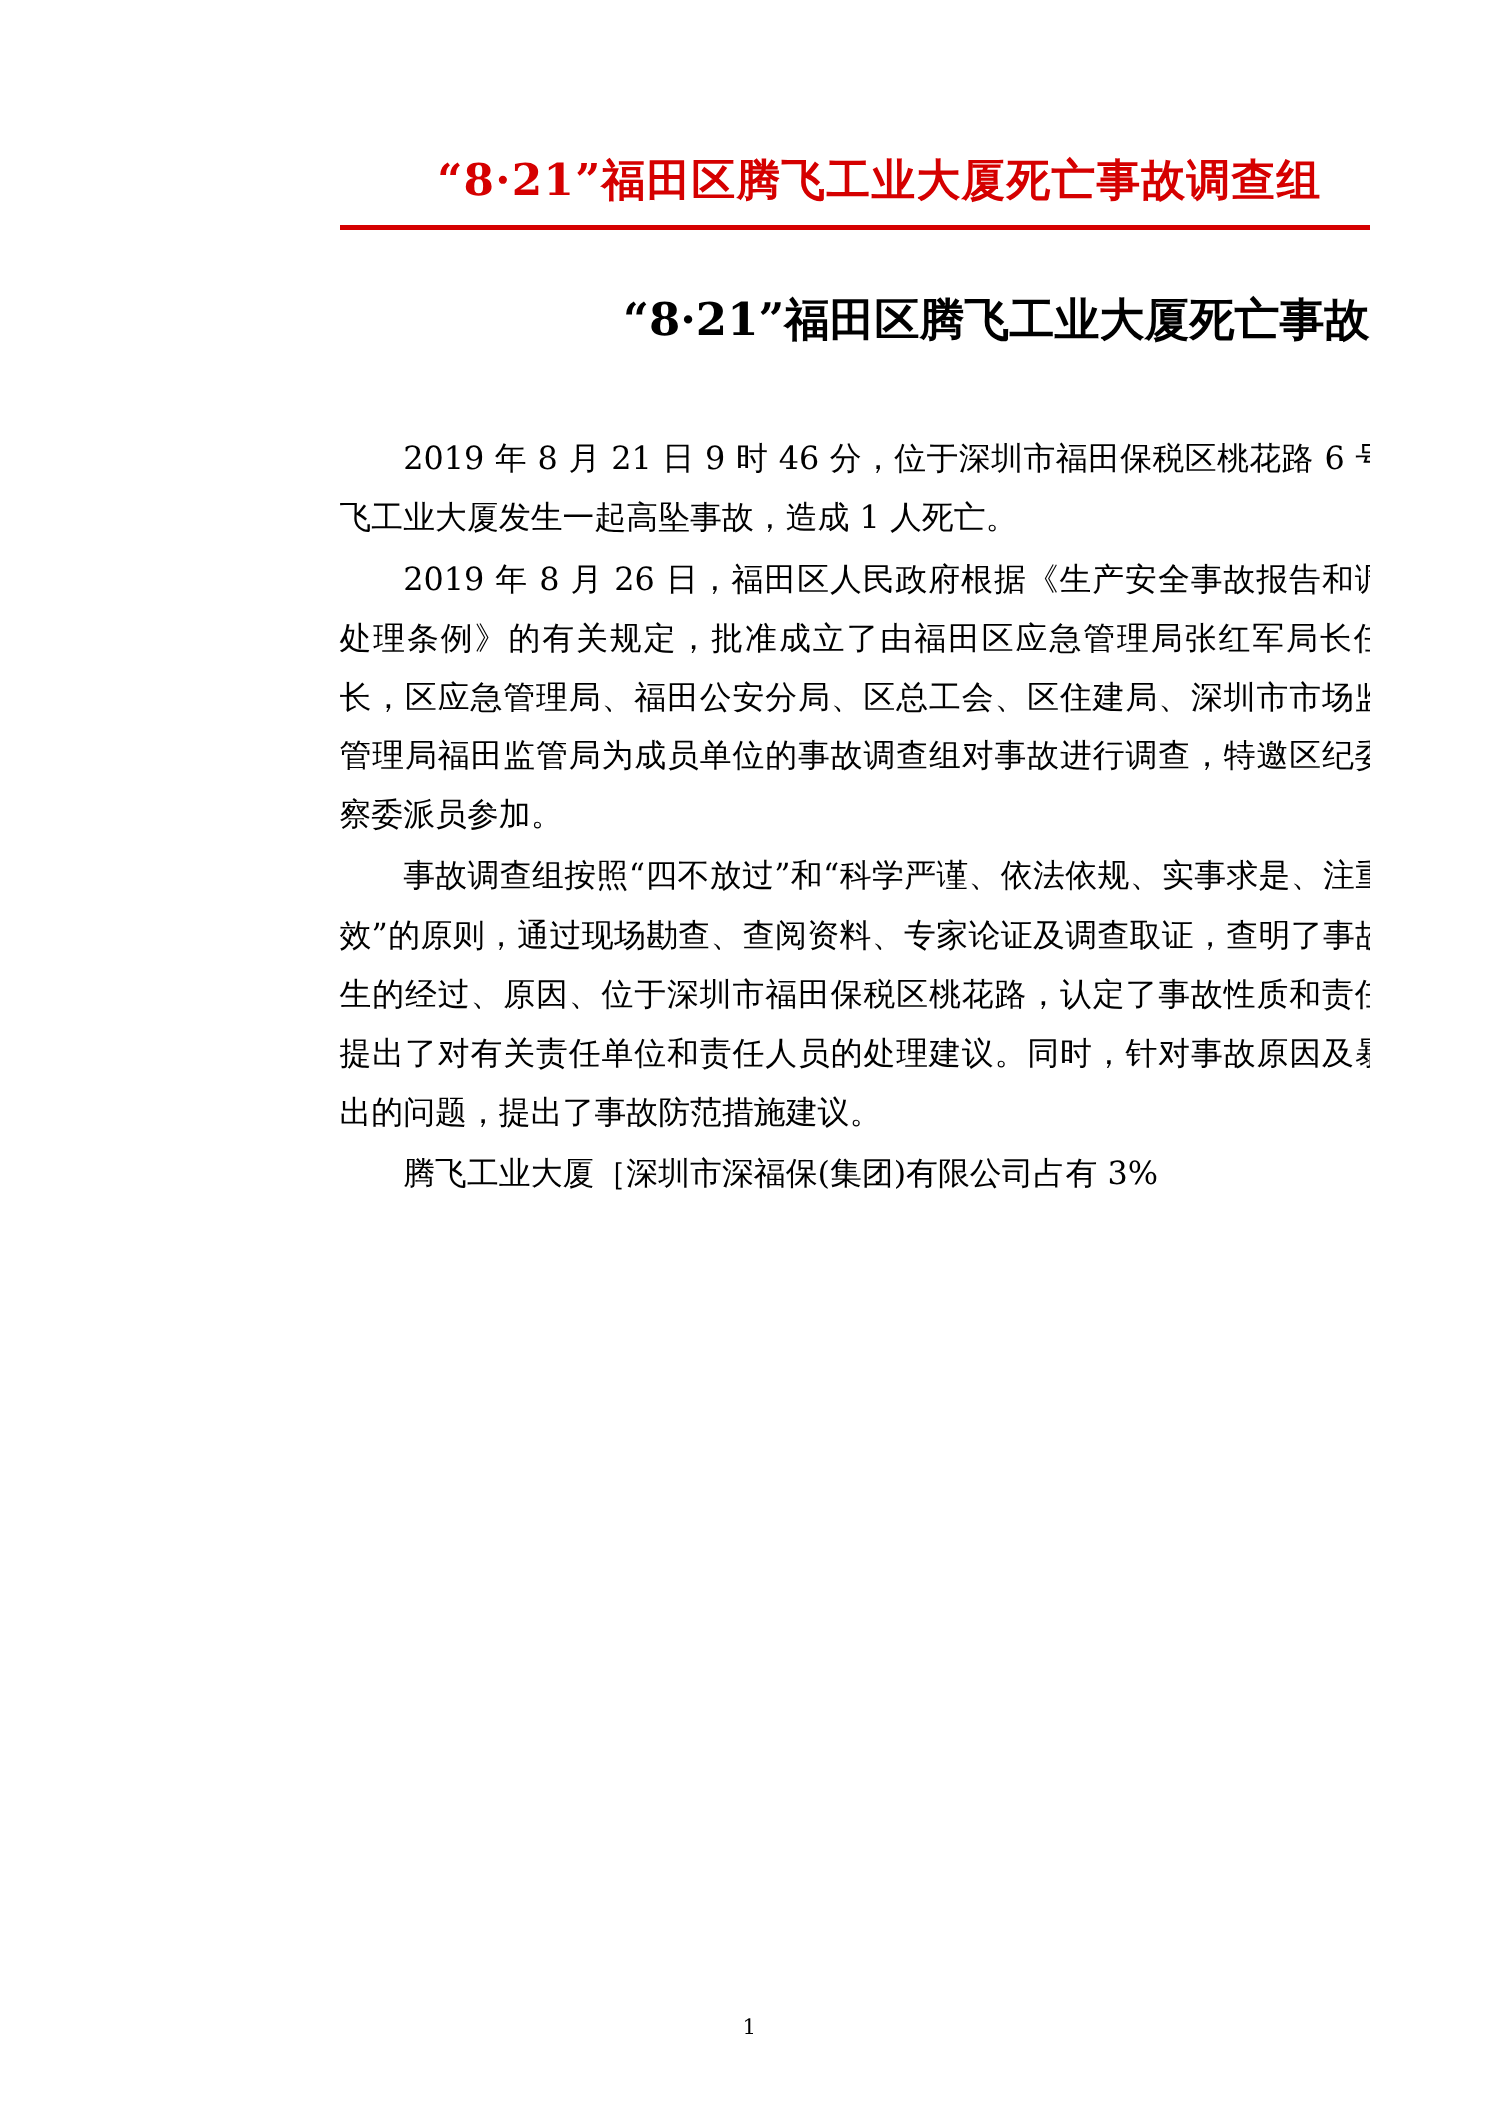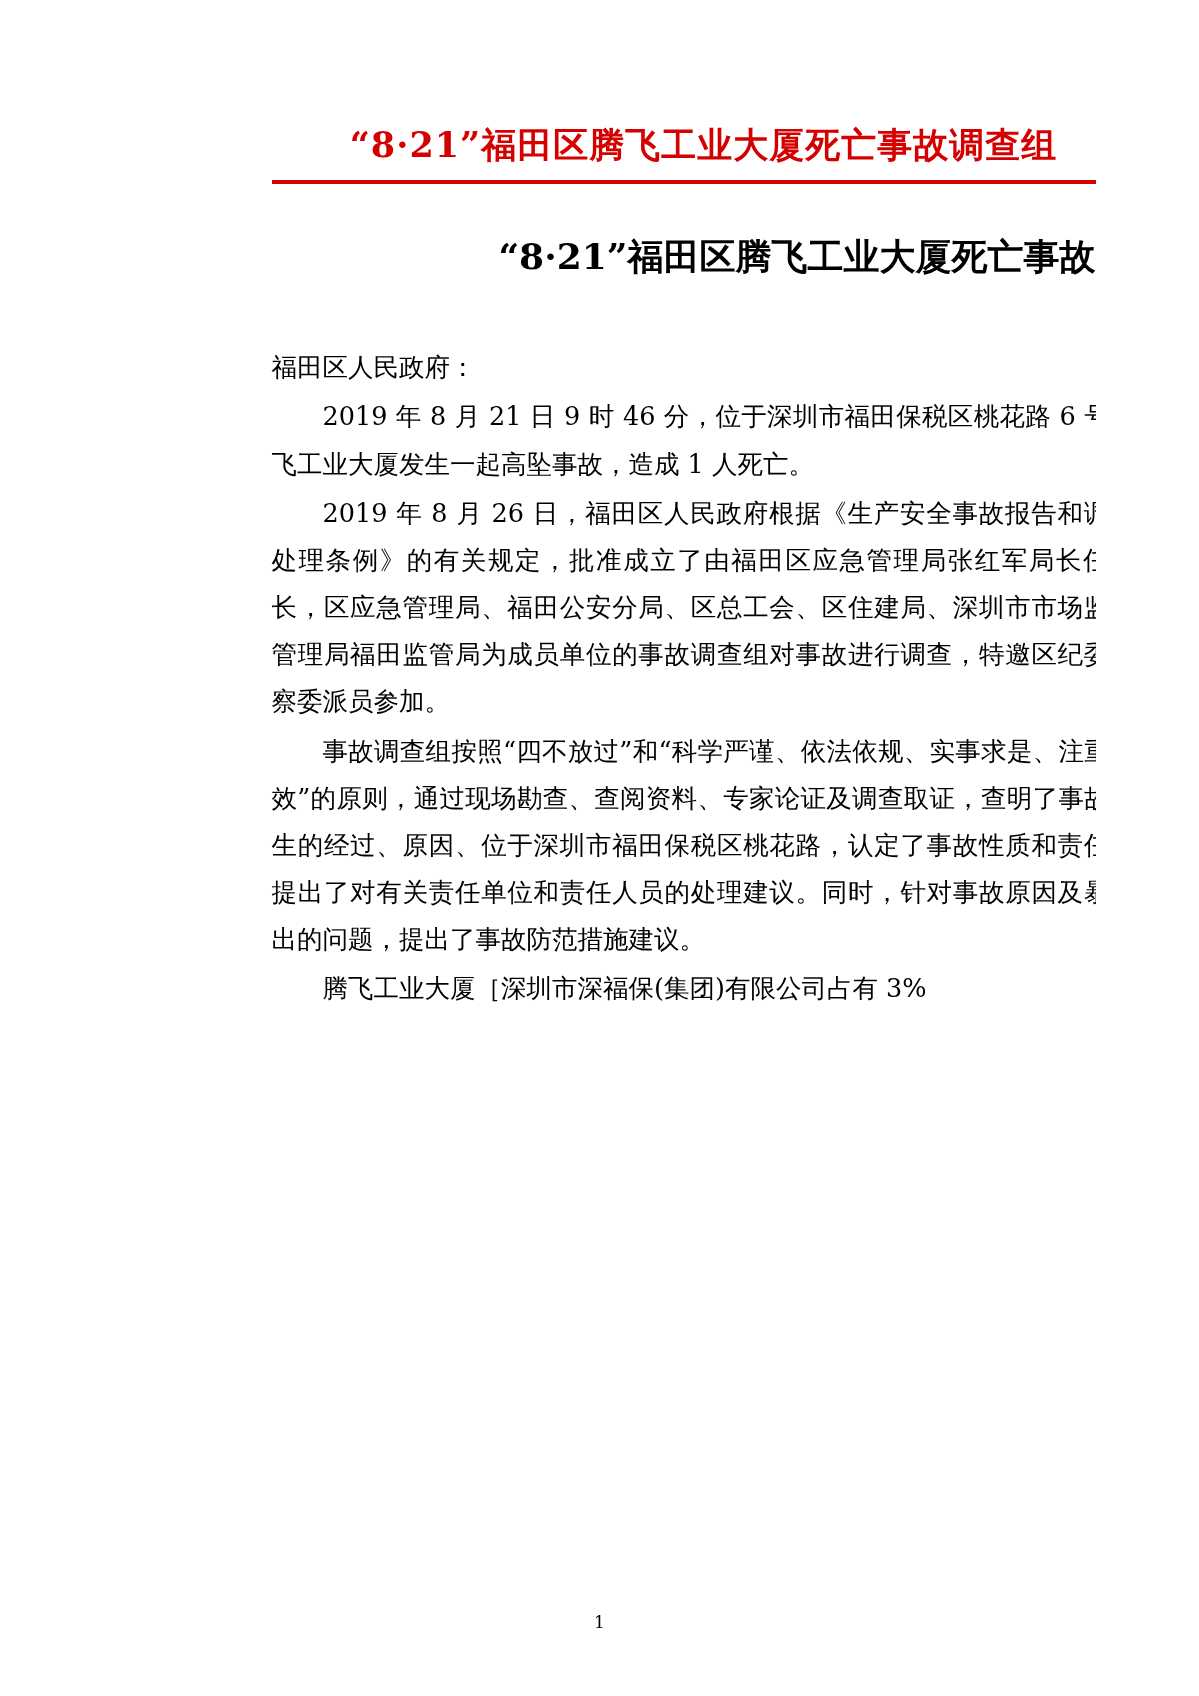--- a/index.html
+++ b/index.html
@@ -105,21 +105,20 @@
       <div class="masthead-title">“8·21”福田区腾飞工业大厦死亡事故调查组</div>
       <div class="masthead-rule"></div>
     </div>
 
     <div class="doc-title">
       <div>“8·21”福田区腾飞工业大厦死亡事故</div>
     </div>
 
     <div class="body-block">
 
-      <p class="para no-indent">福田区人民政府：</p>
 
       <p class="para">2019 年 8 月 21 日 9 时 46 分，位于深圳市福田保税区桃花路 6 号腾飞工业大厦发生一起高坠事故，造成 1 人死亡。</p>
 
       <p class="para">2019 年 8 月 26 日，福田区人民政府根据《生产安全事故报告和调查处理条例》的有关规定，批准成立了由福田区应急管理局张红军局长任组长，区应急管理局、福田公安分局、区总工会、区住建局、深圳市市场监督管理局福田监管局为成员单位的事故调查组对事故进行调查，特邀区纪委监察委派员参加。</p>
 
       <p class="para">事故调查组按照“四不放过”和“科学严谨、依法依规、实事求是、注重实效”的原则，通过现场勘查、查阅资料、专家论证及调查取证，查明了事故发生的经过、原因、位于深圳市福田保税区桃花路，认定了事故性质和责任，提出了对有关责任单位和责任人员的处理建议。同时，针对事故原因及暴露出的问题，提出了事故防范措施建议。</p>
 
 
 
       <p class="para">腾飞工业大厦［深圳市深福保(集团)有限公司占有 3%</p>

